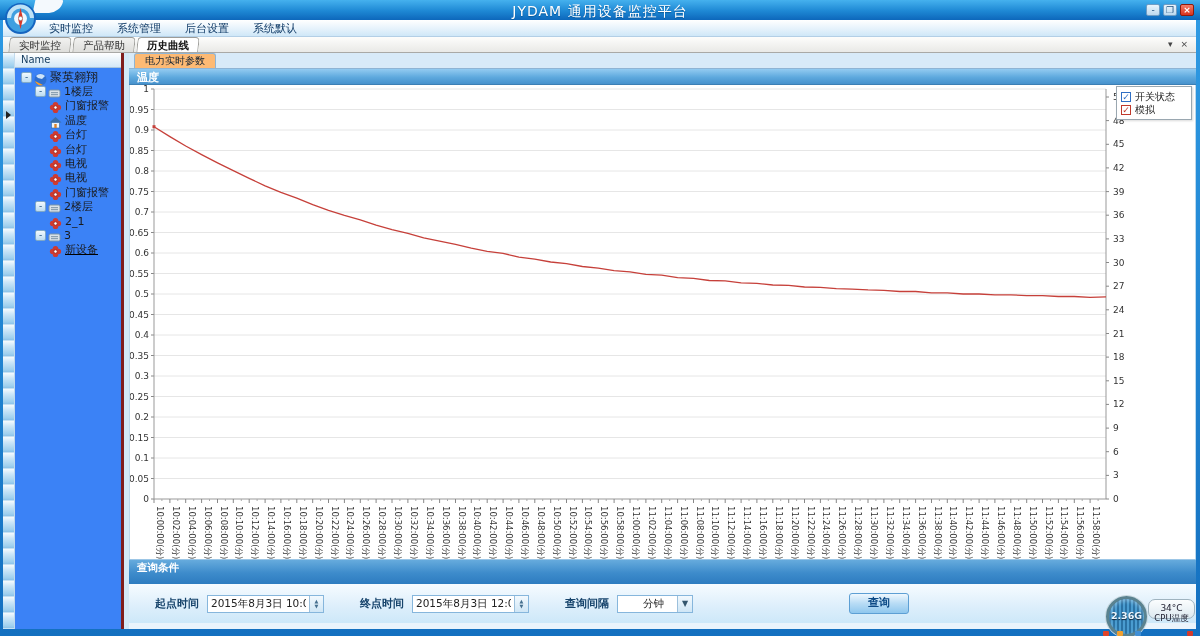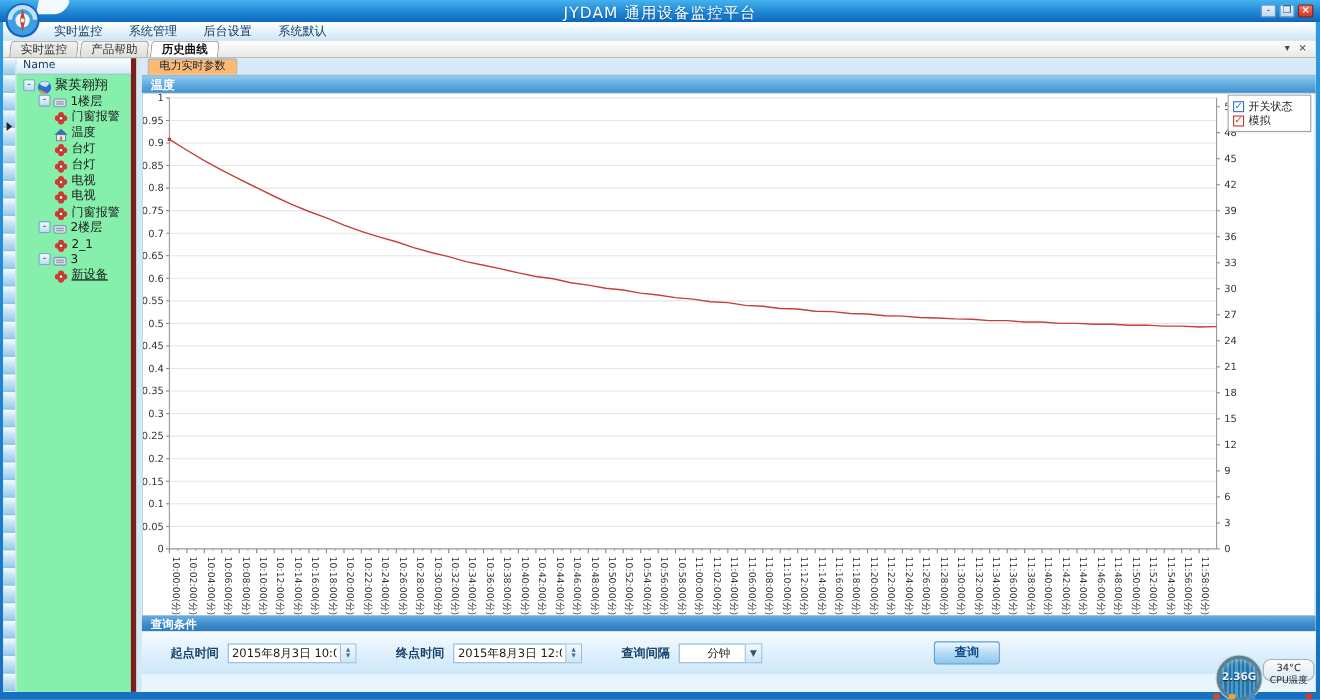--- a/index.html
+++ b/index.html
@@ -38,21 +38,21 @@
     border-radius:4px 4px 0 0;transform:skewX(-6deg);}
   .tab span{display:inline-block;transform:skewX(6deg);}
   .tab.active{background:#ffffff;font-weight:bold;color:#111;}
   .tabstrip-ctrl{position:absolute;right:8px;top:2px;display:flex;gap:8px;color:#444;font-size:9px;}
 
   
   .collapse-strip{position:absolute;left:3px;top:53px;width:11px;height:576px;border-right:1px solid #c2daec;
     background:repeating-linear-gradient(180deg,#f6fbfe 0px,#cde7f8 5px,#9fd0ee 13px,#8cc3e8 15px,#ffffff 16px);}
   .collapse-arrow{position:absolute;left:3px;top:58px;width:0;height:0;
     border-top:4px solid transparent;border-bottom:4px solid transparent;border-left:5px solid #222;}
-  .tree-panel{position:absolute;left:15px;top:53px;width:109px;height:576px;background:#86efac;border-right:5px solid #7f1d1d;box-sizing:border-box;}
+  .tree-panel{position:absolute;left:15px;top:53px;width:109px;height:576px;background:#3b82f6;border-right:3px solid #7f1d1d;box-sizing:border-box;}
   .tree-header{height:13px;background:linear-gradient(180deg,#ffffff,#d4e8f7);border-bottom:1px solid #a9c6dd;
     font-size:10px;color:#123a5e;padding:1px 0 0 6px;}
   .tree-body{position:relative;padding-top:2px;}
   .tree-row{display:flex;align-items:center;height:14.4px;white-space:nowrap;}
   .expander{width:11px;height:11px;box-sizing:border-box;margin-right:2px;border:1px solid #7fa8c8;border-radius:2px;
     background:linear-gradient(180deg,#f2f9fe,#bcdcf2);font-size:9px;line-height:8px;text-align:center;color:#1c4d7c;}
   .tree-icon{width:13px;height:13px;margin-right:3px;flex:0 0 auto;}
   .tree-label{font-size:11px;color:#1a1a1a;}
   .tree-row.root .tree-label{font-size:12px;}
   .splitter{position:absolute;left:124px;top:53px;width:5px;height:576px;background:#d3e8f7;}
@@ -69,21 +69,21 @@
   .legend-row{display:flex;align-items:center;gap:4px;height:13px;}
   .legend-box{width:10px;height:10px;box-sizing:border-box;background:#fff;border:1px solid #888;
     font-size:9px;line-height:8px;text-align:center;font-weight:bold;}
   .legend-label{font-size:10px;color:#222;}
 
   .export-row{height:21px;background:#ffffff;border-top:1px solid #e0ecf5;text-align:center;}
   .export-btn{display:inline-block;margin-top:2px;width:66px;height:16px;line-height:15px;font-size:10.5px;font-weight:bold;
     color:#7c4400;background:linear-gradient(180deg,#ffeccb 0%,#fcc briefly 0%,#f9bd62 55%,#f3a437 100%);
     background:linear-gradient(180deg,#ffeccb 0%,#f9bd62 55%,#f3a437 100%);
     border:1px solid #dd8f2c;border-radius:3px;}
-  .query-header{height:15px;background:linear-gradient(180deg,#66abdd 0%,#3d8bcb 55%,#2d7cc0 100%);
+  .query-header{height:25px;background:linear-gradient(180deg,#66abdd 0%,#3d8bcb 55%,#2d7cc0 100%);
     border-top:1px solid #9cc6e6;color:#fff;font-weight:bold;font-size:10.5px;padding:1px 0 0 8px;box-sizing:border-box;}
   .query-row{height:39px;background:linear-gradient(180deg,#f6fbff 0%,#dceefb 60%,#cde8f9 100%);
     display:flex;align-items:center;padding-left:26px;box-sizing:border-box;}
   .q-label{font-size:11px;font-weight:bold;color:#16436b;margin-right:8px;}
   .q-input{display:flex;align-items:center;height:18px;background:#fff;border:1px solid #86b6dc;box-sizing:border-box;margin-right:36px;}
   .q-input input{border:none;outline:none;width:95px;height:14px;font-size:10.5px;color:#222;padding:0 3px;
     font-family:"DejaVu Sans","Liberation Sans",sans-serif;background:transparent;}
   .spin{width:13px;height:100%;border-left:1px solid #9cc0dc;background:linear-gradient(180deg,#f2f9fe,#cfe6f6);
     display:flex;flex-direction:column;align-items:center;justify-content:center;color:#46708f;}
   .spin span{font-size:5px;line-height:5px;}

